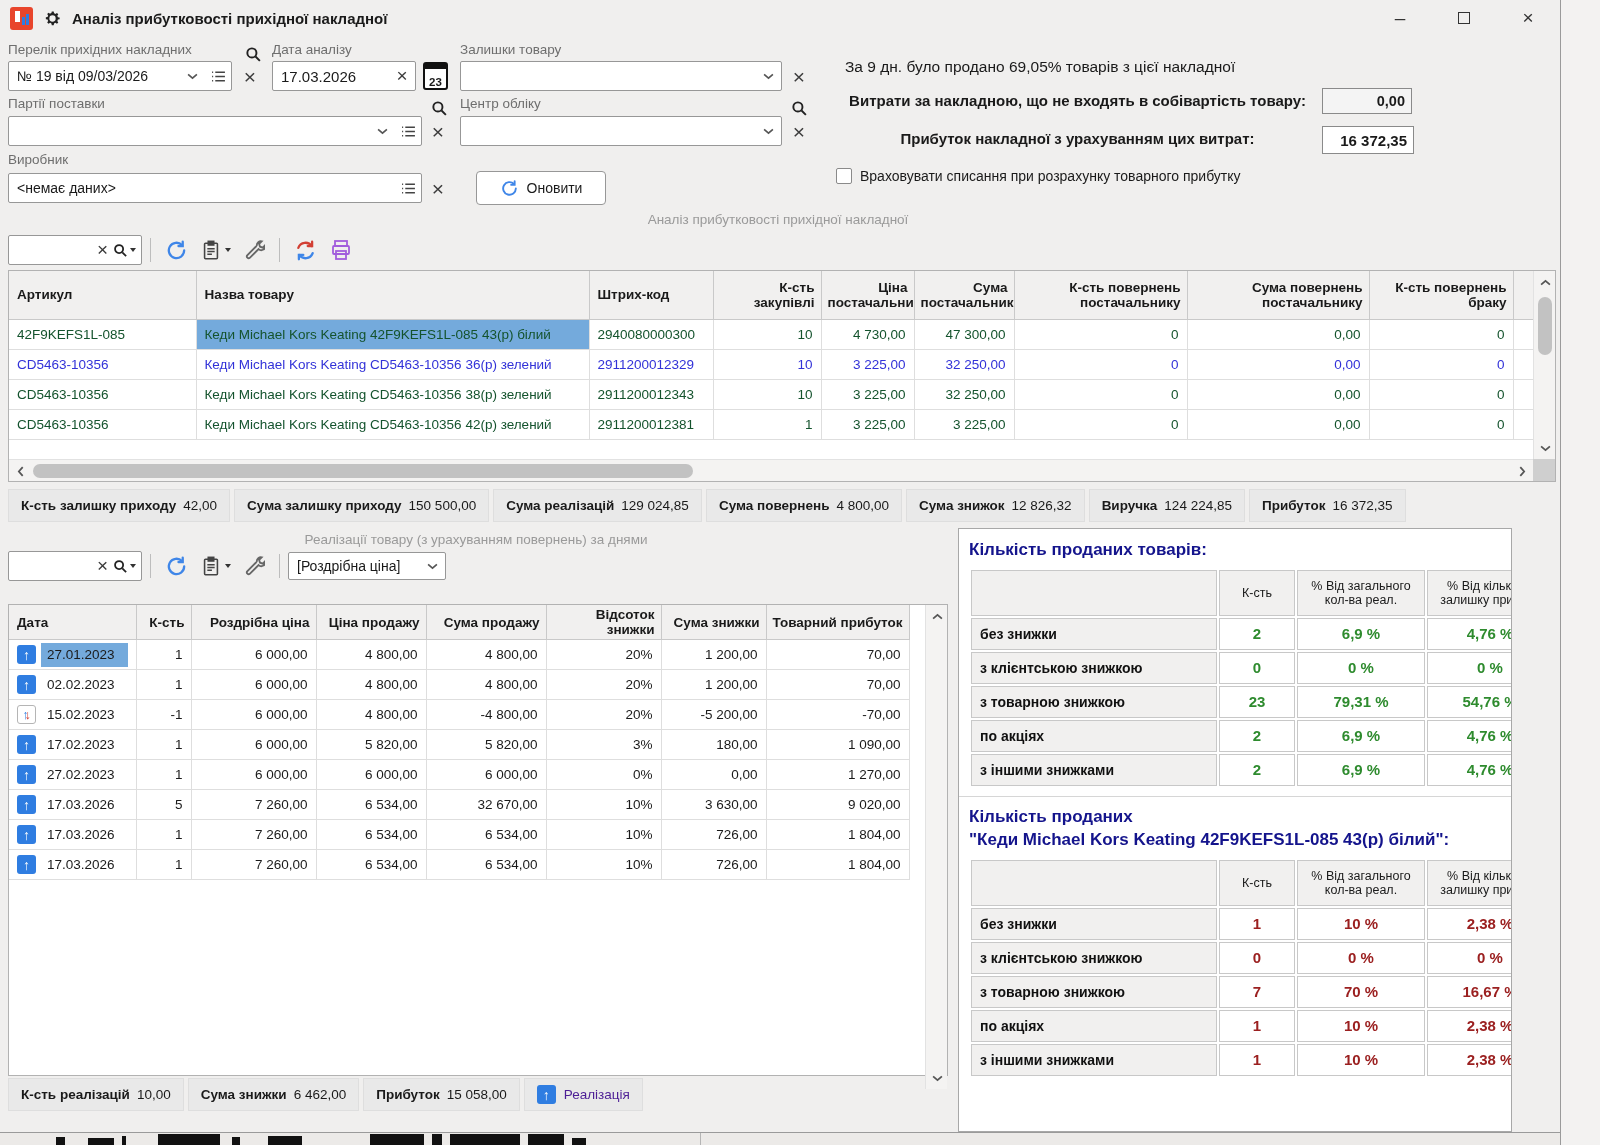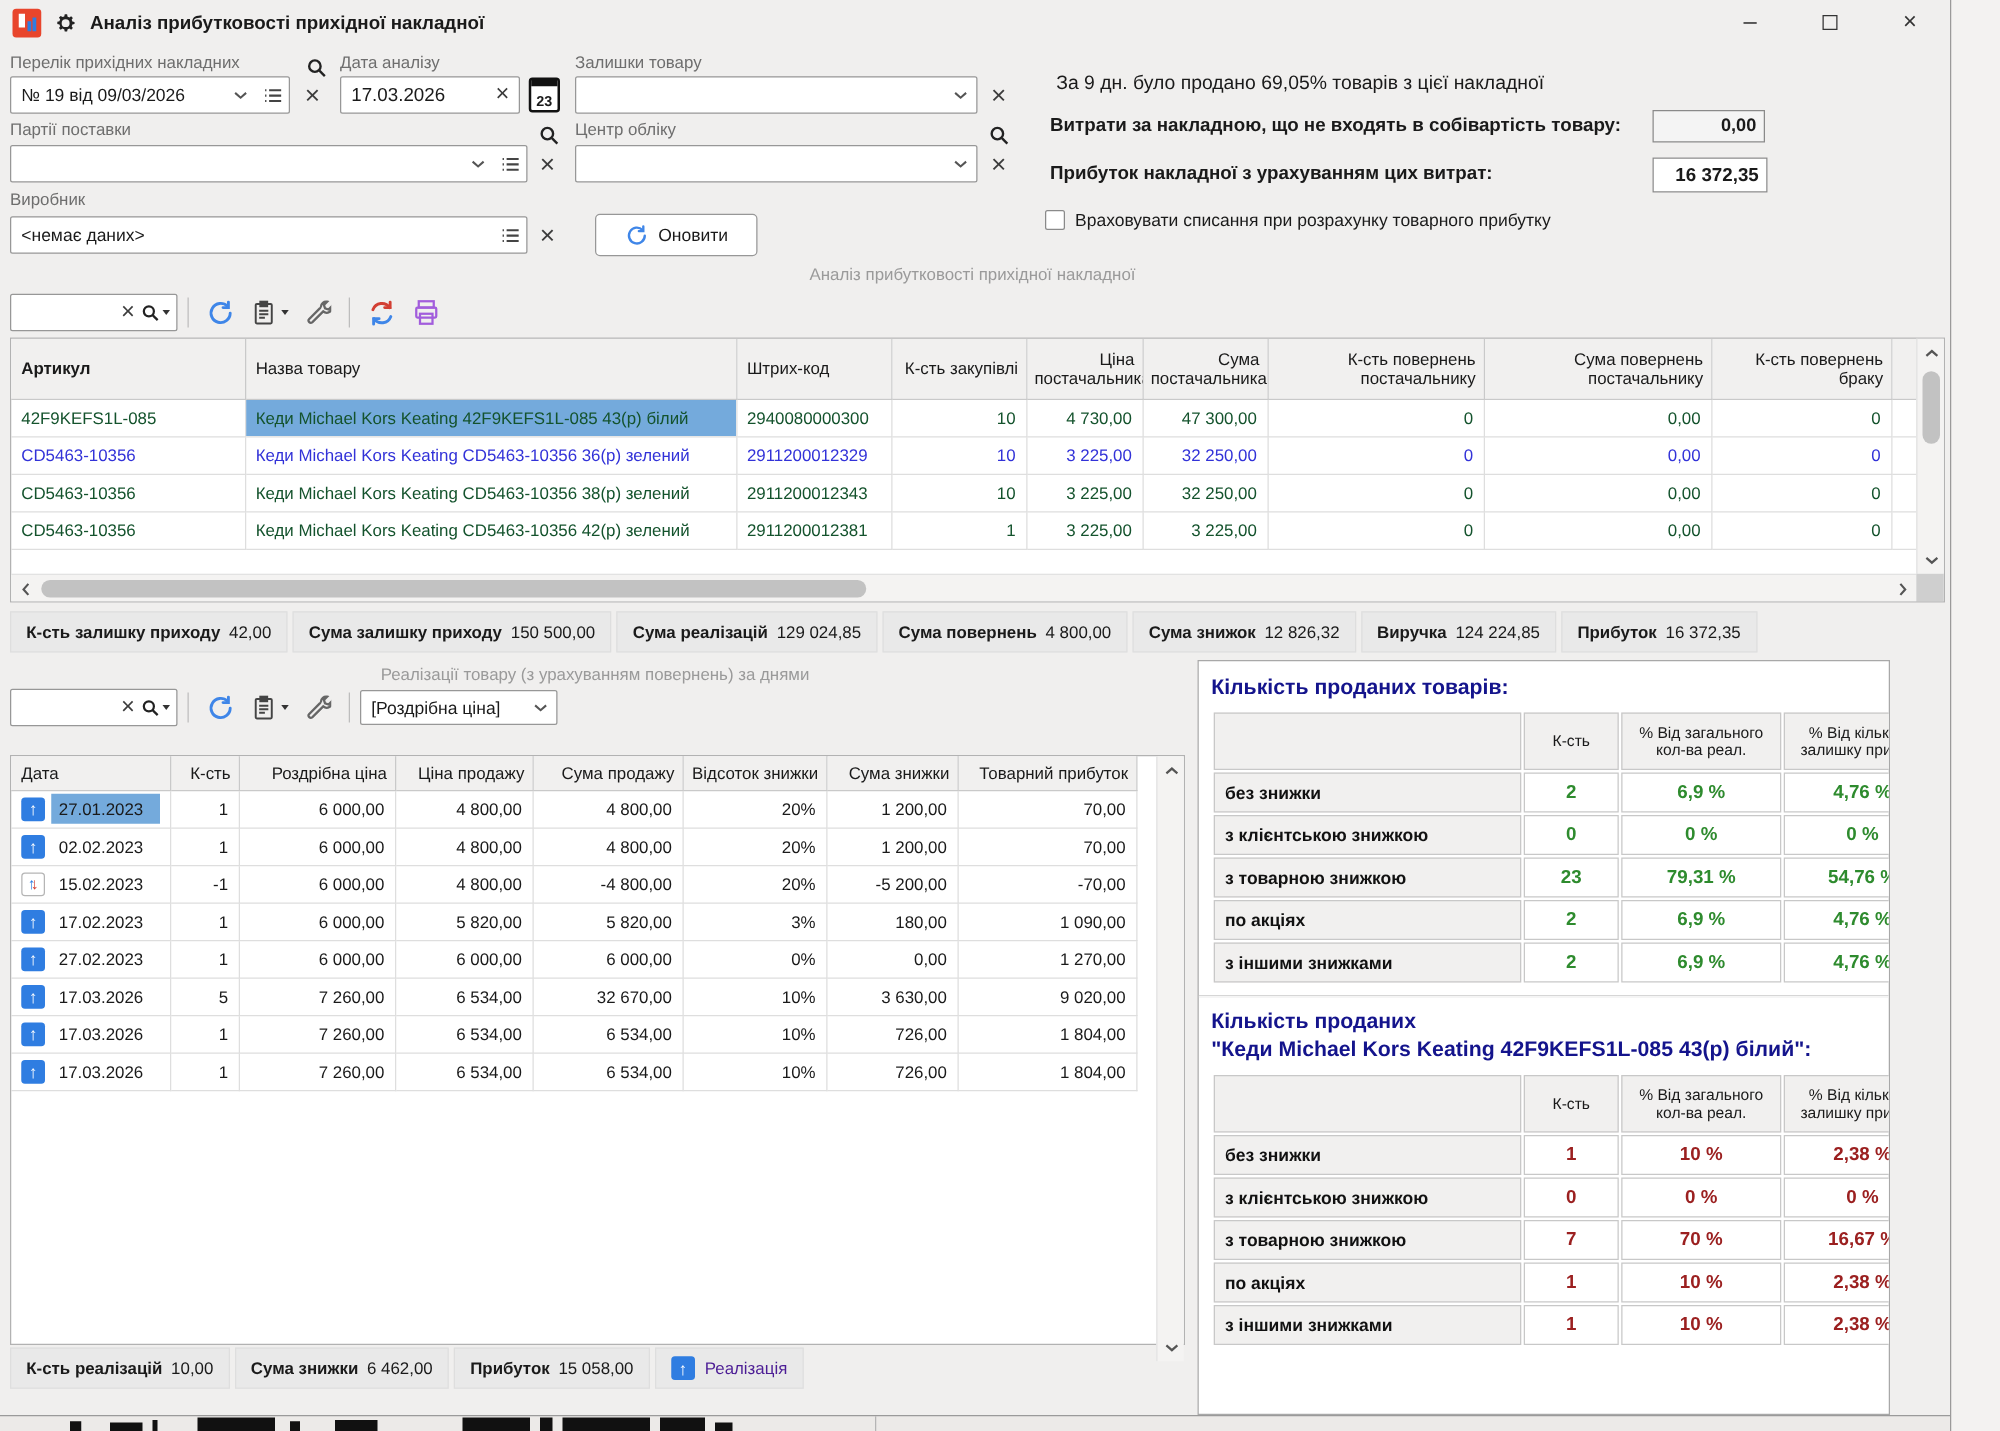--- a/index.html
+++ b/index.html
@@ -28,40 +28,40 @@
 .cbtn,.lbtn{width:26px;height:100%;display:flex;align-items:center;justify-content:center}
 .xbtn{position:absolute;width:22px;height:22px;display:flex;align-items:center;justify-content:center;font-size:21px;color:#3c3c3c;line-height:1}
 .qbtn{position:absolute;width:20px;height:20px;display:flex;align-items:center;justify-content:center}
 .calbtn{position:absolute;width:25px;height:28px;border:2px solid #111;border-radius:3px;background:#fff}
 .calbtn i{position:absolute;left:0;right:0;top:0;height:5px;background:#111}
 .calbtn b{position:absolute;left:0;right:0;bottom:0;text-align:center;font-size:11.5px}
 .btn{position:absolute;height:34px;background:#fff;border:1px solid #979797;border-radius:4px;display:flex;align-items:center;justify-content:center;gap:8px;font-size:14px}
 
 
 .sumtext{position:absolute;font-size:15.5px}
-.sumlabel{position:absolute;font-weight:bold;font-size:15px;text-align:left}
+.sumlabel{position:absolute;font-weight:bold;font-size:15px;text-align:center}
 .sumfield{position:absolute;background:#fff;border:1px solid #8a8a8a;display:flex;align-items:center;justify-content:flex-end;padding-right:6px;font-weight:bold;font-size:14.5px}
 .chk{position:absolute;display:flex;align-items:center;gap:8px;font-size:14px}
 .chkbox{width:16px;height:16px;background:#fff;border:1px solid #8a8a8a;border-radius:2px}
 
 
 .gcaption{position:absolute;color:#9a9a9a;font-size:13.5px;text-align:center}
 .toolbar{position:absolute;display:flex;align-items:center;height:32px}
 .searchbox{width:134px;height:30px;background:#fff;border:1px solid #979797;border-radius:2px;display:flex;align-items:center}
 .sinput{flex:1;min-width:0;border:none;outline:none;height:100%;padding:0 4px;font-size:13px;background:transparent}
 .sx{font-size:19px;color:#3c3c3c;padding:0 3px}
 .smag{display:flex;align-items:center;padding:0 5px 0 2px;gap:2px}
 .ddt{width:0;height:0;border-left:3.5px solid transparent;border-right:3.5px solid transparent;border-top:4.5px solid #333}
 .tbtn{display:flex;align-items:center;justify-content:center;padding:0 6px}
 .tsep{width:1px;height:24px;background:#bdbdbd;margin:0 8px}
 
 
 .tablewrap{position:absolute;background:#fff;border:1px solid #b2b2b2}
 table.grid{border-collapse:collapse;table-layout:fixed}
-table.grid th{background:#f1f0ef;border:1px solid #c9c9c9;border-top:none;font-weight:normal;font-size:13.5px;padding:2px 6px;overflow:hidden;white-space:normal}
+table.grid th{background:#f1f0ef;border:1px solid #c9c9c9;border-top:none;font-weight:bold;font-size:13.5px;padding:2px 6px;overflow:hidden;white-space:normal}
 table.grid th:first-child{border-left:none}
 table.grid th.bold{font-weight:bold}
 table.grid th.al{text-align:left;padding-left:8px}
 table.grid th.ar{text-align:right}
 table.grid td{border:1px solid #dedede;border-top:none;height:30px;padding:0 8px;text-align:right;white-space:nowrap;overflow:hidden;font-size:13.5px}
 table.grid td:first-child{border-left:none}
 table.grid td.al{text-align:left}
 tr.green td{color:#14532d}
 tr.blue td{color:#3232d8}
 td.selcell{background:#74aadc;color:#13293f}

